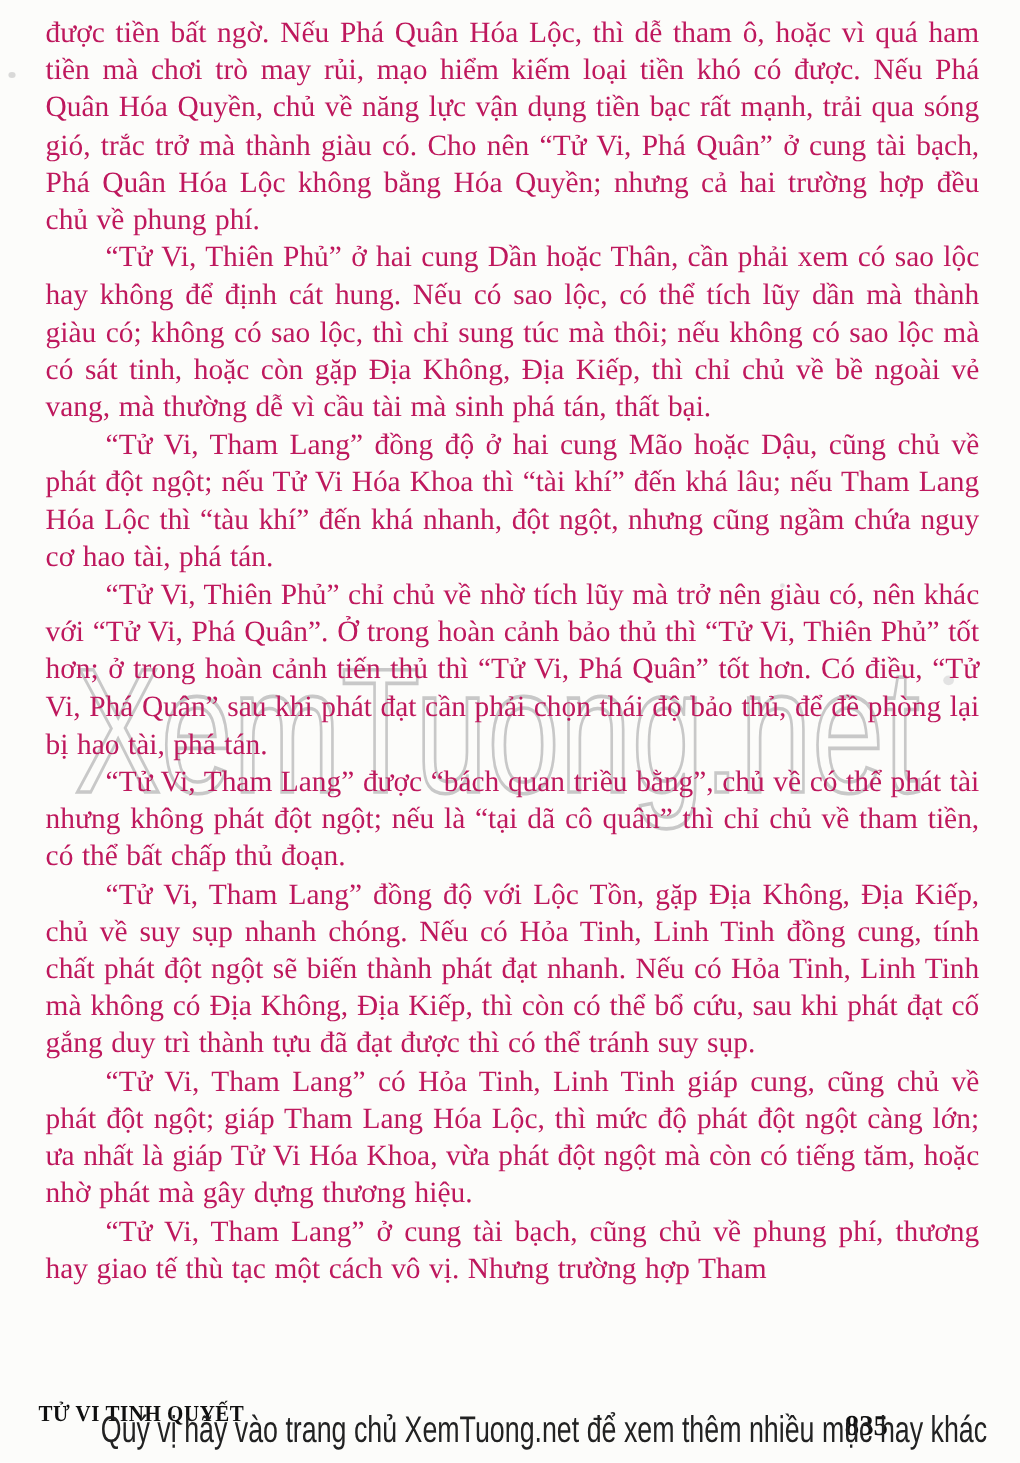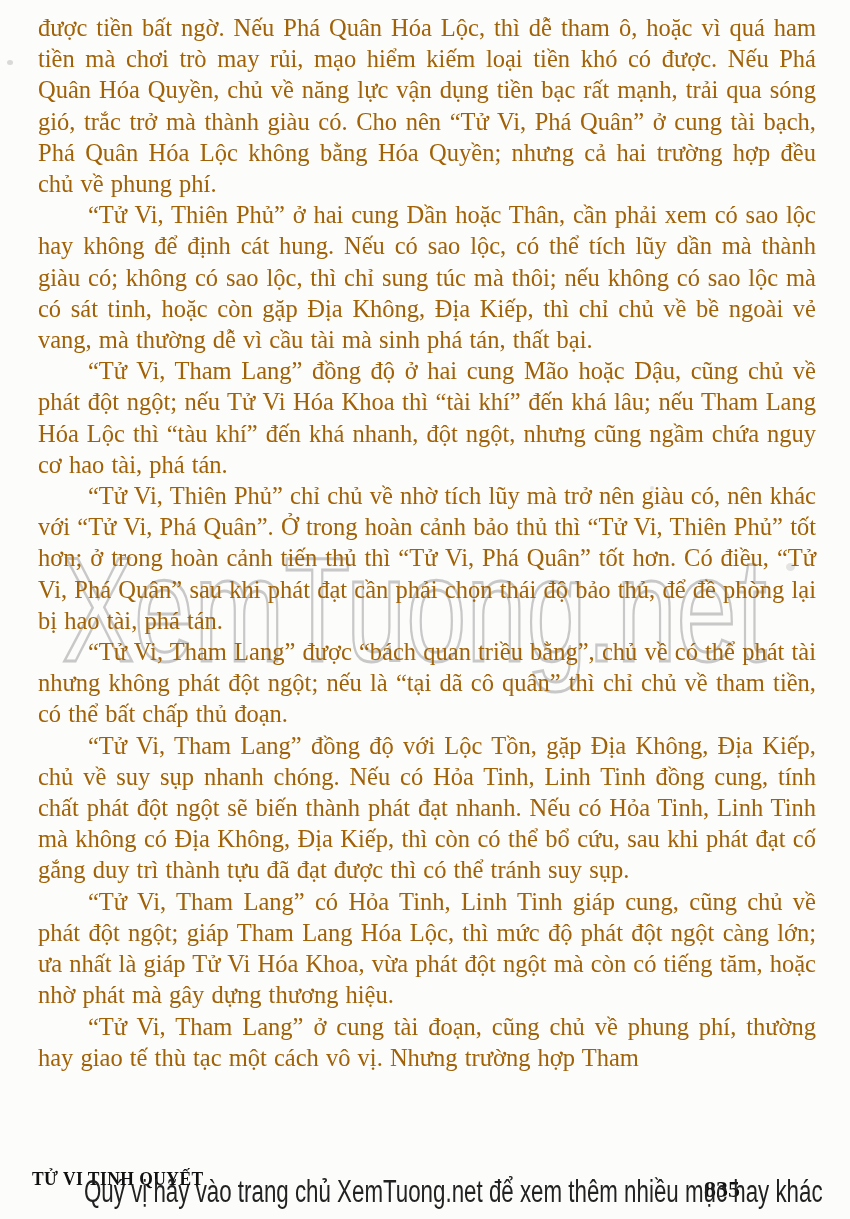--- a/index.html
+++ b/index.html
@@ -21,21 +21,21 @@
     left: 38px;
     top: 12px;
     width: 778px;
     z-index: 2;
   }
   .para {
     margin: 0;
     font-size: 24.5px;
     line-height: 31.2px;
     text-align: justify;
-    color: #a16207;
+    color: #be185d;
     word-spacing: 1px;
   }
   .para.indent { text-indent: 50px; }
 
   
   .watermark-center {
     position: absolute;
     left: 62px;
     top: 536px;
     z-index: 1;
@@ -111,21 +111,21 @@
   <div class="watermark-center">XemTuong.net</div>
 
   <div class="body-text" id="body-container">
       <p class="para">được tiền bất ngờ.  Nếu Phá Quân Hóa Lộc, thì dễ tham ô, hoặc vì quá ham tiền mà chơi trò may rủi, mạo hiểm kiếm loại tiền khó có được. Nếu Phá Quân Hóa Quyền, chủ về năng lực vận dụng tiền bạc rất mạnh, trải qua sóng gió, trắc trở mà thành giàu có. Cho nên “Tử Vi, Phá Quân” ở cung tài bạch, Phá Quân Hóa Lộc không bằng Hóa Quyền; nhưng cả hai trường hợp đều chủ về phung phí.</p>
       <p class="para indent">“Tử Vi, Thiên Phủ” ở hai cung Dần hoặc Thân, cần phải xem có sao lộc hay không để định cát hung. Nếu có sao lộc, có thể tích lũy dần mà thành giàu có; không có sao lộc, thì chỉ sung túc mà thôi; nếu không có sao lộc mà có sát tinh, hoặc còn gặp Địa Không, Địa Kiếp, thì chỉ chủ về bề ngoài vẻ vang, mà thường dễ vì cầu tài mà sinh phá tán, thất bại.</p>
       <p class="para indent">“Tử Vi, Tham Lang” đồng độ ở hai cung Mão hoặc Dậu, cũng chủ về phát đột ngột; nếu Tử Vi Hóa Khoa thì “tài khí” đến khá lâu; nếu Tham Lang Hóa Lộc thì “tàu khí” đến khá nhanh, đột ngột, nhưng cũng ngầm chứa nguy cơ hao tài, phá tán.</p>
       <p class="para indent">“Tử Vi, Thiên Phủ” chỉ chủ về nhờ tích lũy mà trở nên giàu có, nên khác với “Tử Vi, Phá Quân”. Ở trong hoàn cảnh bảo thủ thì “Tử Vi, Thiên Phủ” tốt hơn; ở trong hoàn cảnh tiến thủ thì “Tử Vi, Phá Quân” tốt hơn. Có điều, “Tử Vi, Phá Quân” sau khi phát đạt cần phải chọn thái độ bảo thủ, để đề phòng lại bị hao tài, phá tán.</p>
       <p class="para indent">“Tử Vi, Tham Lang” được “bách quan triều bằng”, chủ về có thể phát tài nhưng không phát đột ngột; nếu là “tại dã cô quân” thì chỉ chủ về tham tiền, có thể bất chấp thủ đoạn.</p>
       <p class="para indent">“Tử Vi, Tham Lang” đồng độ với Lộc Tồn, gặp Địa Không, Địa Kiếp, chủ về suy sụp nhanh chóng. Nếu có Hỏa Tinh, Linh Tinh đồng cung, tính chất phát đột ngột sẽ biến thành phát đạt nhanh. Nếu có Hỏa Tinh, Linh Tinh mà không có Địa Không, Địa Kiếp, thì còn có thể bổ cứu, sau khi phát đạt cố gắng duy trì thành tựu đã đạt được thì có thể tránh suy sụp.</p>
       <p class="para indent">“Tử Vi, Tham Lang” có Hỏa Tinh, Linh Tinh giáp cung, cũng chủ về phát đột ngột; giáp Tham Lang Hóa Lộc, thì mức độ phát đột ngột càng lớn; ưa nhất là giáp Tử Vi Hóa Khoa, vừa phát đột ngột mà còn có tiếng tăm, hoặc nhờ phát mà gây dựng thương hiệu.</p>
-      <p class="para indent">“Tử Vi, Tham Lang” ở cung tài đoạn, cũng chủ về phung phí, thường hay giao tế thù tạc một cách vô vị. Nhưng trường hợp Tham</p>
+      <p class="para indent">“Tử Vi, Tham Lang” ở cung tài bạch, cũng chủ về phung phí, thương hay giao tế thù tạc một cách vô vị. Nhưng trường hợp Tham</p>
     </div>
 
   <div class="footer-book-title">TỬ VI TINH QUYẾT</div>
 
   <div class="footer-page-number">835</div>
 
   <div class="footer-watermark">Quý vị hãy vào trang chủ XemTuong.net để xem thêm nhiều mục hay khác</div>
 
 </div>
 

